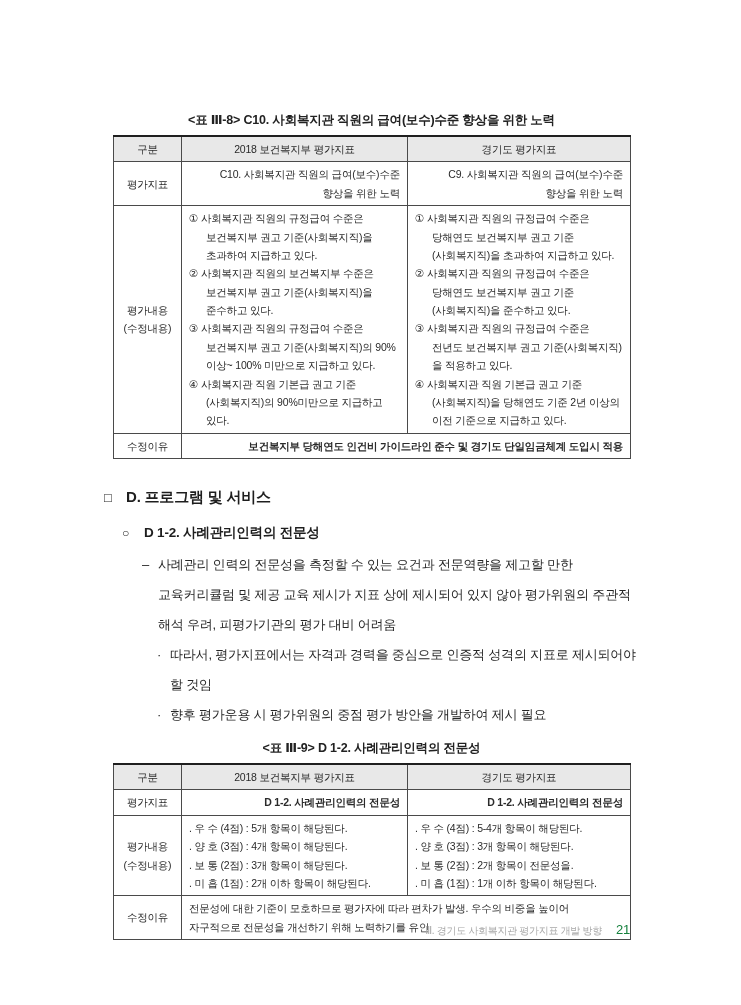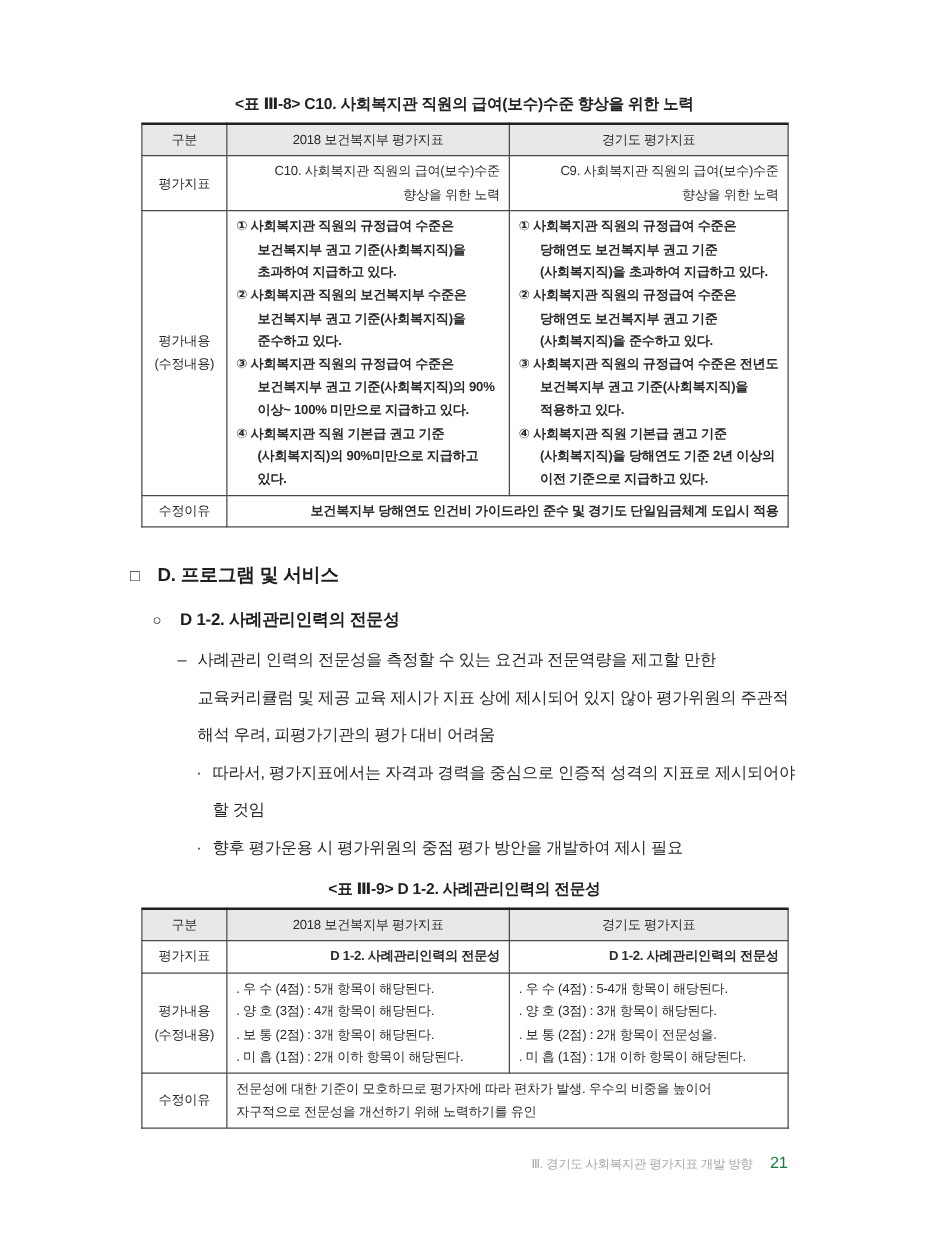--- a/index.html
+++ b/index.html
@@ -11,21 +11,21 @@
     color:#2a2a2a;
     letter-spacing:-0.2px;
     overflow:hidden;
   }
   .tbl-title{
     width:517px;margin:0 0 6px 113px;
     text-align:center;
     font-size:12.5px;font-weight:600;color:#222;
     word-break:keep-all;
   }
-  #t1-title{padding-top:75px;}
+  #t1-title{padding-top:112px;}
   table.report{
     margin-left:113px;
     width:517px;
     border-collapse:collapse;
     table-layout:fixed;
     border:1px solid #3a3a3a;
     border-top:2px solid #1f1f1f;
     font-size:10.5px;
     color:#2a2a2a;
     padding-left:34px;
@@ -44,21 +44,21 @@
     background:#e8e8e8;
     font-weight:400;
     text-align:center;
   }
   td.row-label{
     text-align:center;
     white-space:pre-line;
   }
   td.hang-cell{padding-left:9px;}
   .hangC{padding-left:23px;text-indent:-23px;text-align:right;}
-  .num-item{padding-left:17px;text-indent:-17px;font-weight:bold;}
+  .num-item{padding-left:17px;text-indent:-17px;}
   td.center-cell{text-align:right;font-weight:bold;}
   td.reason-cell{}
   .heading{
     margin:29px 0 0 104px;
     font-size:15px;font-weight:700;color:#1e1e1e;
     display:flex;align-items:center;
   }
   .heading .bullet{width:22px;font-weight:400;font-size:13px;}
   .subheading{
     margin:17px 0 0 122px;

